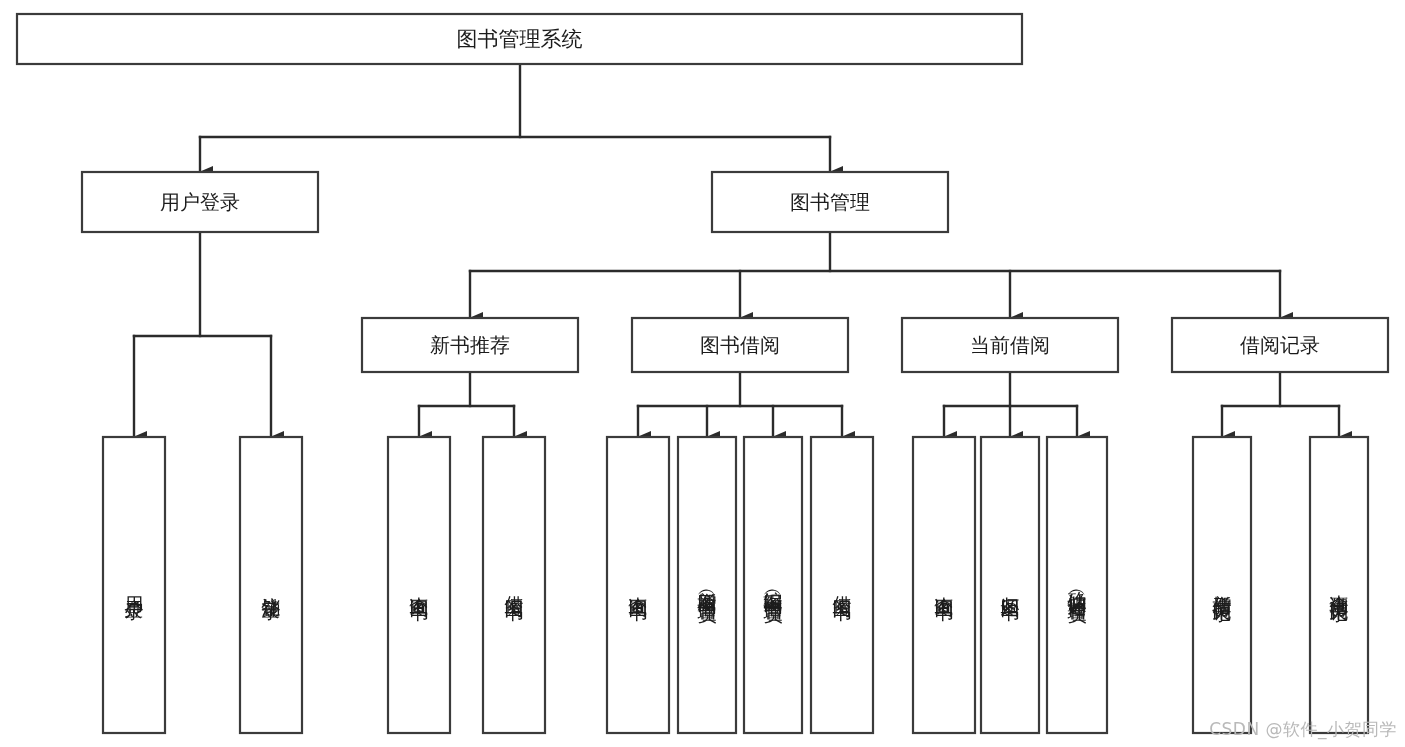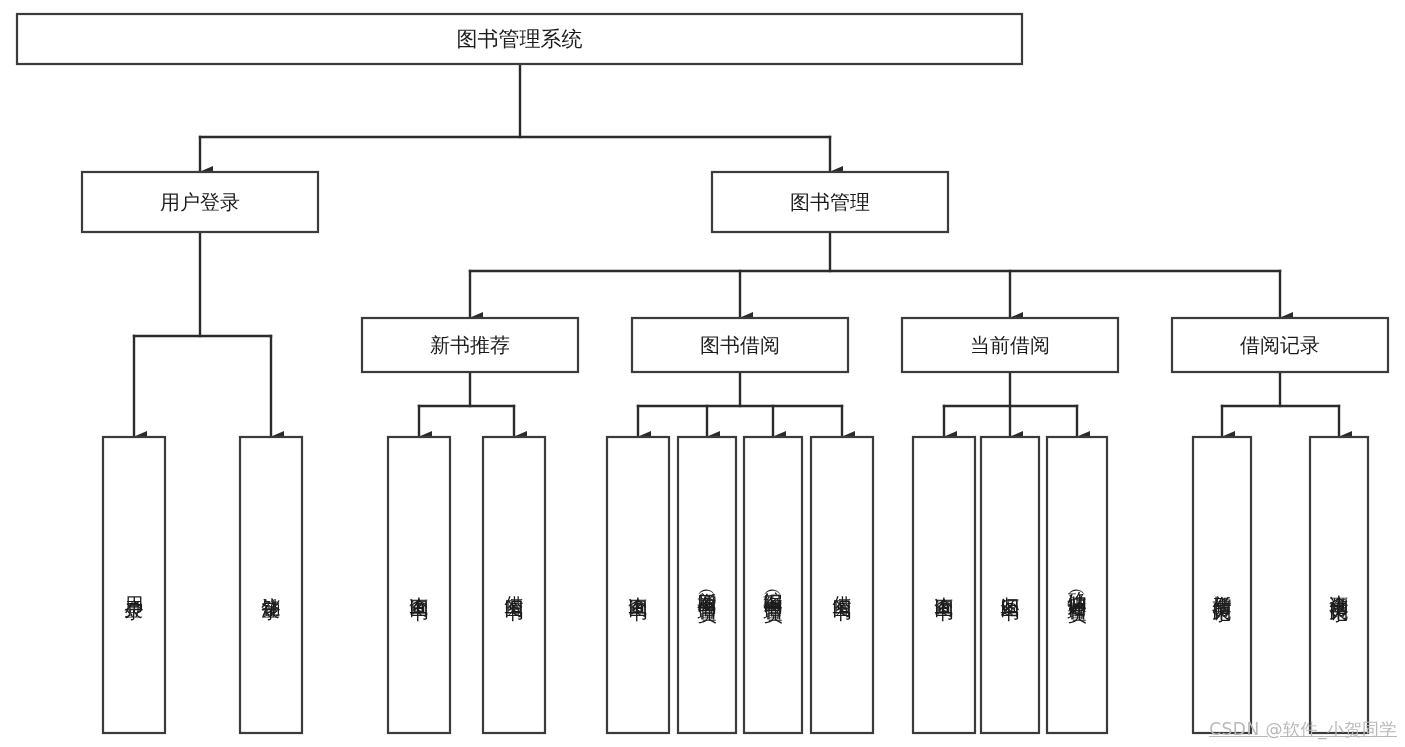--- a/index.html
+++ b/index.html
@@ -69,21 +69,20 @@
   }
   .watermark {
     position: absolute;
     right: 8px;
     bottom: 6px;
     font-family: "DejaVu Sans", "Liberation Sans", sans-serif;
     font-size: 17px;
     color: #b9b9b9;
     white-space: nowrap;
     letter-spacing: 0.5px;
-    text-decoration: underline;
   }
 </style>
 </head>
 <body>
 
 <div id="diagram-root">
 
   <svg id="tree-svg" viewBox="0 0 1405 747" xmlns="http://www.w3.org/2000/svg">
     <defs>
       <marker id="arrow" viewBox="0 0 12 14" refX="6" refY="13" markerWidth="12" markerHeight="14" orient="auto-start-reverse" markerUnits="userSpaceOnUse">

